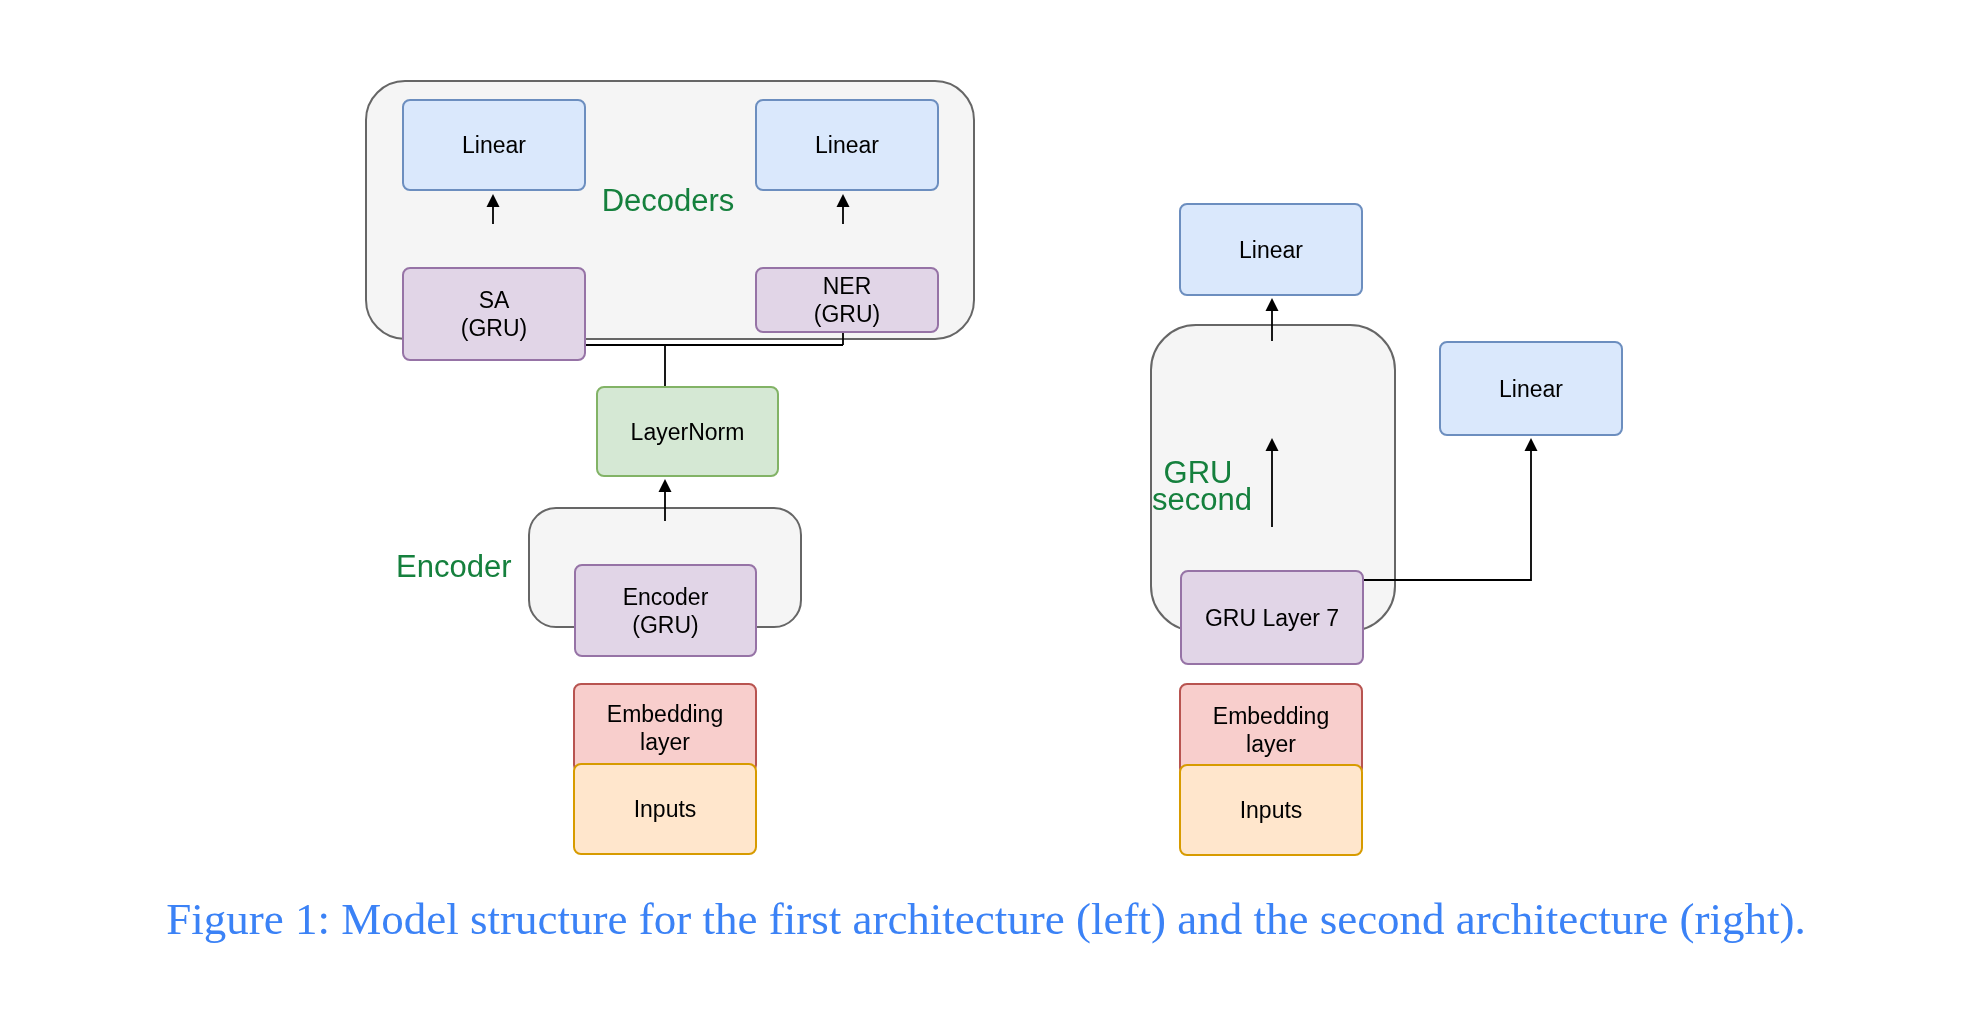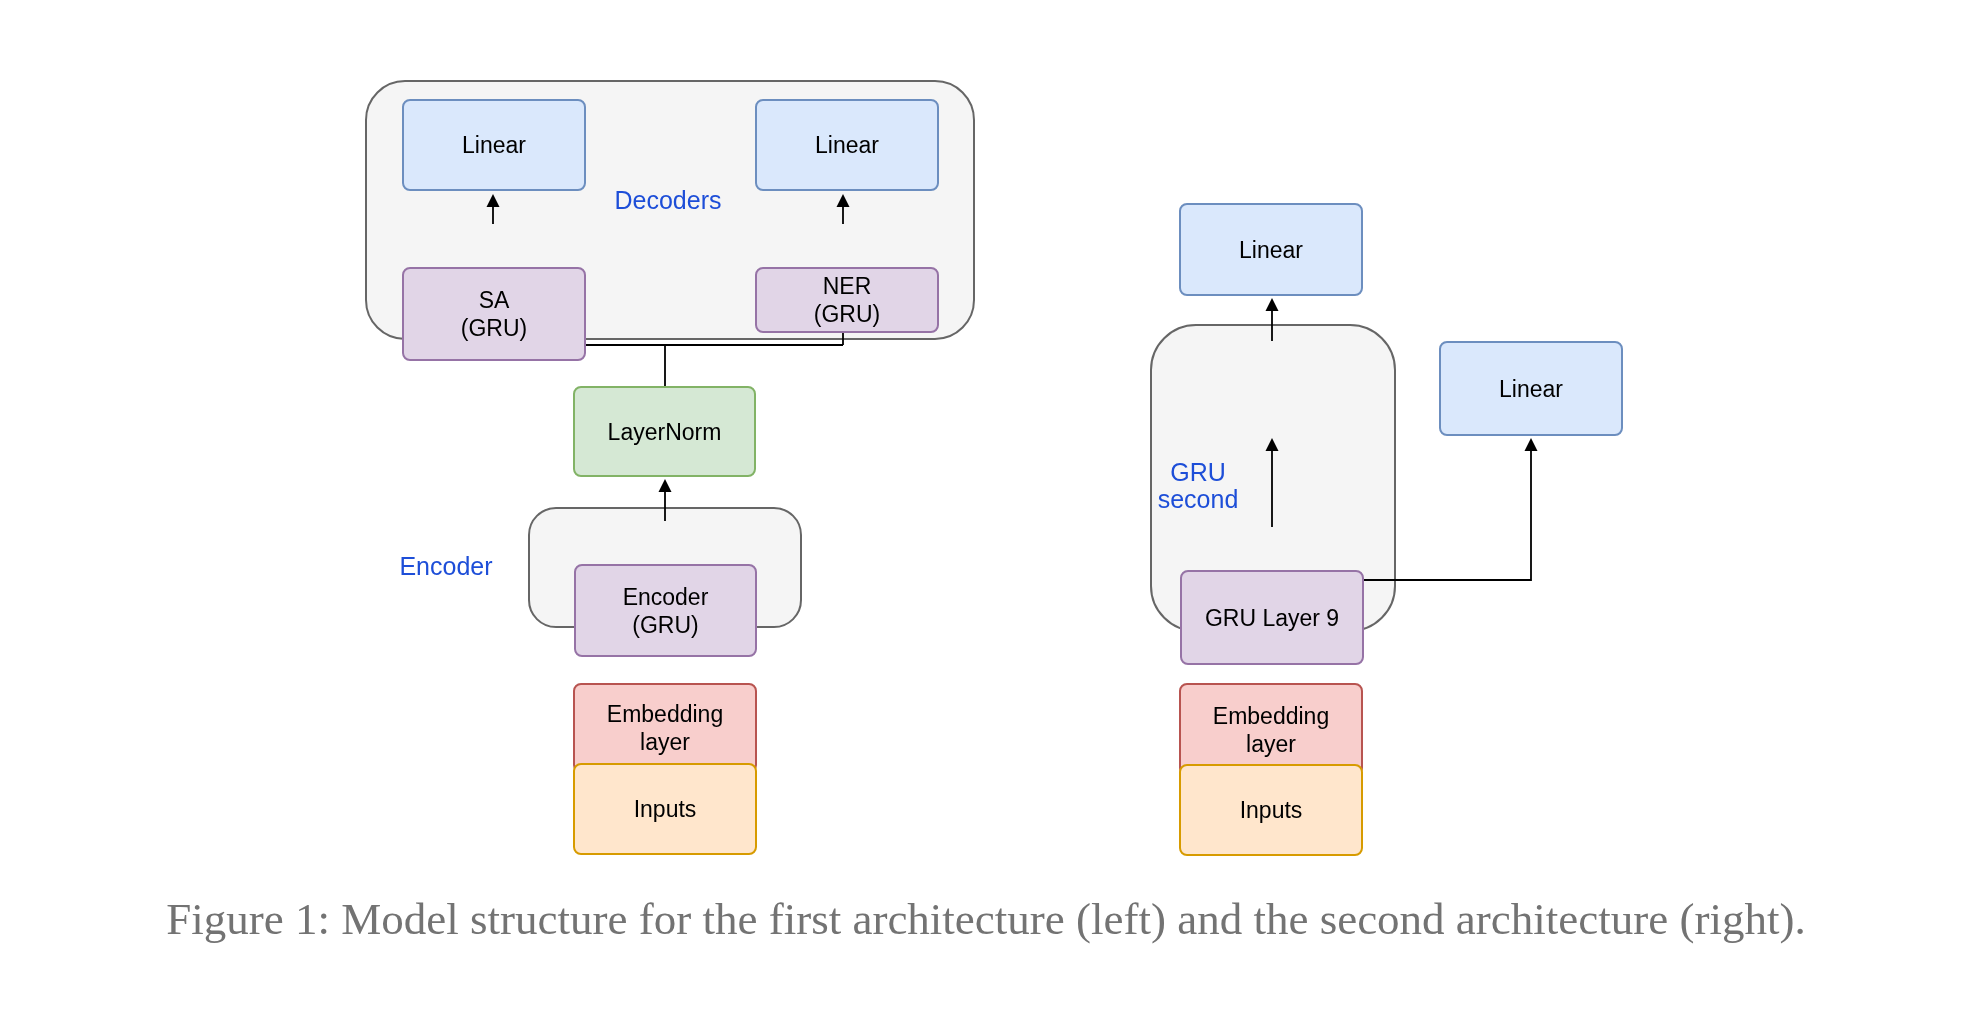--- a/index.html
+++ b/index.html
@@ -12,30 +12,30 @@
     position:absolute;background:var(--container-fill,#f5f5f5);
     border:2.5px solid var(--container-stroke,#666);box-sizing:border-box;
   }
   .node{
     position:absolute;display:flex;align-items:center;justify-content:center;
     text-align:center;border-radius:8px;border:2.5px solid #000;
     box-sizing:border-box;font-size:23px;line-height:28px;white-space:pre-line;
   }
   .blue  {background:var(--blue-fill,#dae8fc);  border-color:var(--blue-stroke,#6c8ebf);}
   .purple{background:var(--purple-fill,#e1d5e7);border-color:var(--purple-stroke,#9673a6);margin-top:43px;}
-  .green {background:var(--green-fill,#d5e8d4); border-color:var(--green-stroke,#82b366);}
+  .green {background:var(--green-fill,#d5e8d4); border-color:var(--green-stroke,#82b366);margin-left:23px;}
   .red   {background:var(--red-fill,#f8cecc);   border-color:var(--red-stroke,#b85450);margin-top:40px;}
   .orange{background:var(--orange-fill,#ffe6cc);border-color:var(--orange-stroke,#d79b00);}
   .lbl{
-    position:absolute;text-align:center;font-size:25px;line-height:27px;
-    white-space:pre-line;color:#1d4ed8;
+    position:absolute;text-align:center;font-size:31px;line-height:27px;
+    white-space:pre-line;color:#15803d;
   }
   .caption{
     position:absolute;left:0;top:893px;width:100%;text-align:center;
-    font-family:"Liberation Serif",serif;font-size:45px;white-space:nowrap;color:#737373;
+    font-family:"Liberation Serif",serif;font-size:45px;white-space:nowrap;color:#3b82f6;
   }
 </style>
 </head>
 <body>
 
 <div class="page">
 
   <div class="cont" style="left:365px;top:80px;width:610px;height:260px;border-radius:40px"></div>
   <div class="cont" style="left:528px;top:507px;width:274px;height:121px;border-radius:28px"></div>
   <div class="cont" style="left:1150px;top:324px;width:246px;height:308px;border-radius:46px"></div>
@@ -75,20 +75,20 @@
   <div class="node purple" style="left:574px;top:521px;width:183px;height:93px">Encoder
 (GRU)</div>
   <div class="node red" style="left:573px;top:643px;width:184px;height:90px">Embedding
 layer</div>
   <div class="node orange" style="left:573px;top:763px;width:184px;height:92px">Inputs</div>
 
   <div class="node blue" style="left:1179px;top:203px;width:184px;height:93px">Linear</div>
   <div class="node blue" style="left:1439px;top:341px;width:184px;height:95px">Linear</div>
   <div class="lbl" style="left:1152px;top:459px;width:92px">GRU
 second</div>
-  <div class="node purple" style="left:1180px;top:527px;width:184px;height:95px">GRU Layer 9</div>
+  <div class="node purple" style="left:1180px;top:527px;width:184px;height:95px">GRU Layer 7</div>
   <div class="node red" style="left:1179px;top:643px;width:184px;height:93px">Embedding
 layer</div>
   <div class="node orange" style="left:1179px;top:764px;width:184px;height:92px">Inputs</div>
 
   <div class="caption">Figure 1: Model structure for the first architecture (left) and the second architecture (right).</div>
 
 </div>
 
 </body></html>

